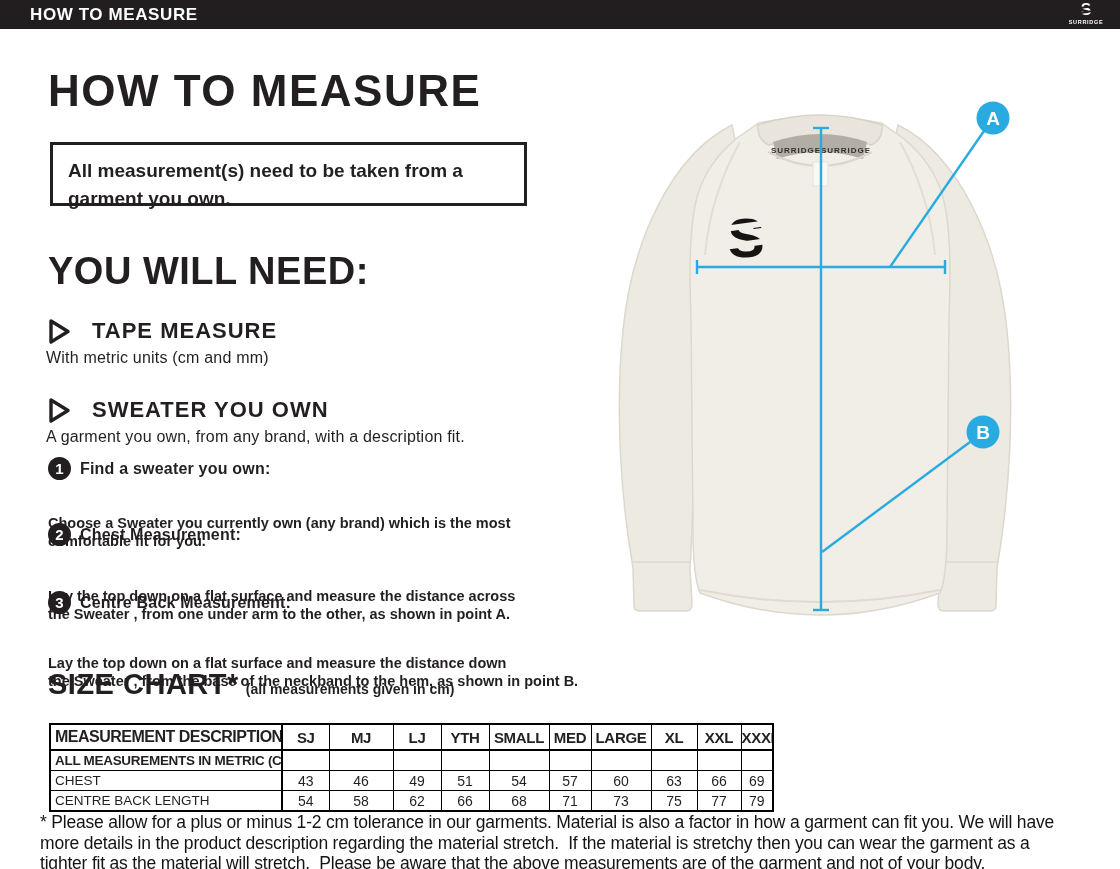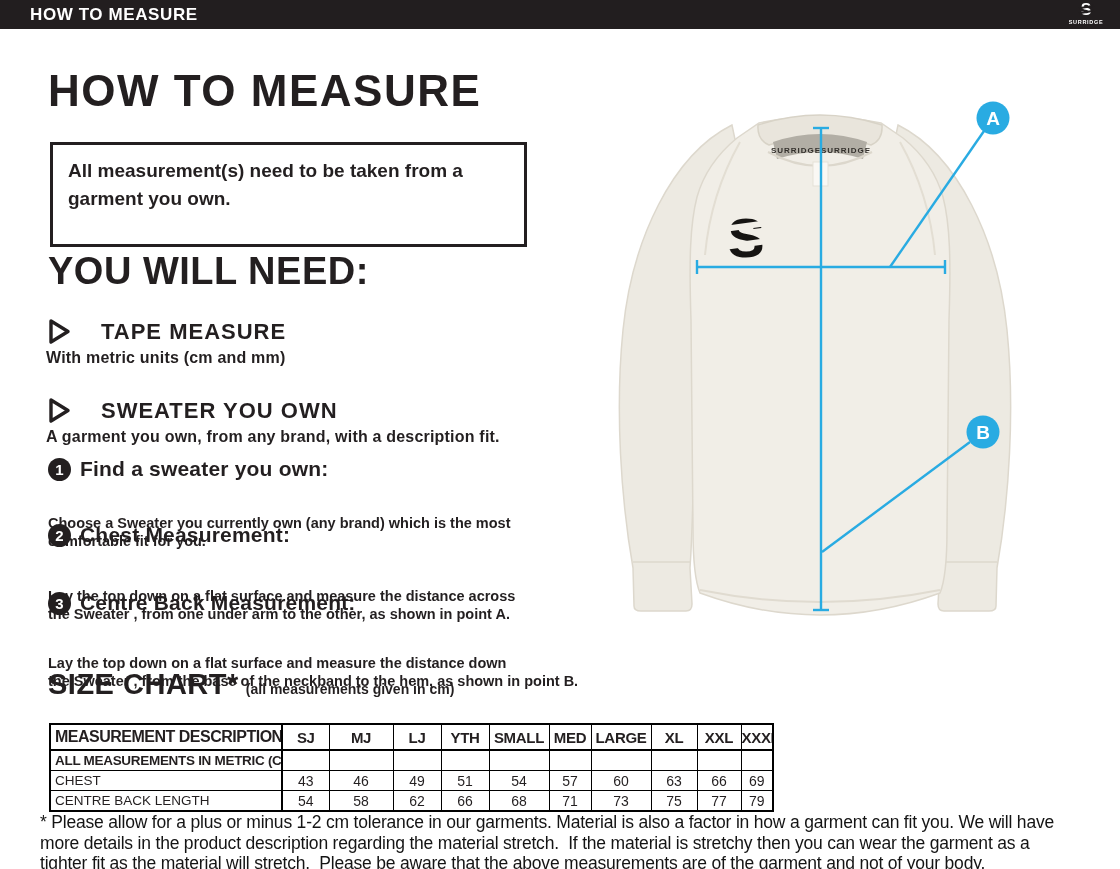--- a/index.html
+++ b/index.html
@@ -12,34 +12,34 @@
   .topbar{position:absolute;left:0;top:0;width:1120px;height:29px;background:#221e1f;}
   .topbar-title{position:absolute;left:30px;top:0;height:29px;line-height:29px;
     color:#fff;font-weight:bold;font-size:17px;letter-spacing:.6px;}
   .brand{position:absolute;right:5px;top:1px;width:58px;text-align:center;color:#fff;}
   .brand-s{position:relative;display:inline-block;font-size:16px;line-height:15px;font-weight:bold;}
   .brand-s i{position:absolute;left:-2px;width:15px;height:2px;background:#221e1f;transform:rotate(-10deg);}
   .brand-s i.s1{top:4px;} .brand-s i.s2{top:9px;}
   .brand-name{display:block;font-size:5.5px;letter-spacing:.7px;line-height:7px;font-weight:bold;}
   
   .h1{position:absolute;left:48px;top:66px;font-size:44px;font-weight:bold;letter-spacing:1.5px;}
-  .notice{position:absolute;left:50px;top:142px;width:477px;height:105px;border:3px solid #231f20;
+  .notice{position:absolute;left:50px;top:142px;width:477px;height:64px;border:3px solid #231f20;
     box-sizing:border-box;padding:12px 15px 0 15px;}
   .notice-text{font-size:19px;font-weight:bold;line-height:28px;}
   .h2{position:absolute;left:48px;top:250px;font-size:38px;font-weight:bold;letter-spacing:.5px;}
   
   .need-item{position:absolute;left:48px;}
-  .need-row{display:flex;align-items:center;gap:30px;}
+  .need-row{display:flex;align-items:flex-start;gap:21px;}
   .need-label{font-size:22px;font-weight:bold;letter-spacing:1px;}
-  .need-caption{font-size:16px;font-weight:bold;margin-top:4px;letter-spacing:.2px;}
+  .need-caption{font-size:16px;font-weight:normal;margin-top:4px;letter-spacing:.2px;}
   
   .step-title-row{position:absolute;display:flex;align-items:center;gap:9px;}
   .step-badge{width:23px;height:23px;border-radius:50%;background:#231f20;color:#fff;
     font-size:15px;font-weight:bold;text-align:center;line-height:23px;flex:0 0 23px;}
-  .step-title{font-size:21px;font-weight:bold;letter-spacing:.2px;}
+  .step-title{font-size:16px;font-weight:bold;letter-spacing:.2px;}
   .step-body{position:absolute;left:48px;font-size:14.5px;font-weight:bold;line-height:17.5px;white-space:pre;}
   
   .size-chart-head{position:absolute;left:48px;top:668px;}
   .size-chart-title{font-size:29px;font-weight:bold;letter-spacing:.5px;}
   .size-chart-sub{font-size:14px;font-weight:bold;margin-left:7px;}
   table.size{position:absolute;left:49px;top:723px;width:723px;border-collapse:collapse;
     table-layout:fixed;border:2px solid #000;}
   table.size td,table.size th{border:1px solid #000;padding:0;overflow:hidden;white-space:nowrap;}
   table.size .desc{ text-align:left;padding-left:4px;border-right:2px solid #000;}
   table.size tr.head th{height:24px;font-size:15px;font-weight:bold;letter-spacing:-.3px;border-bottom:2px solid #000;}

